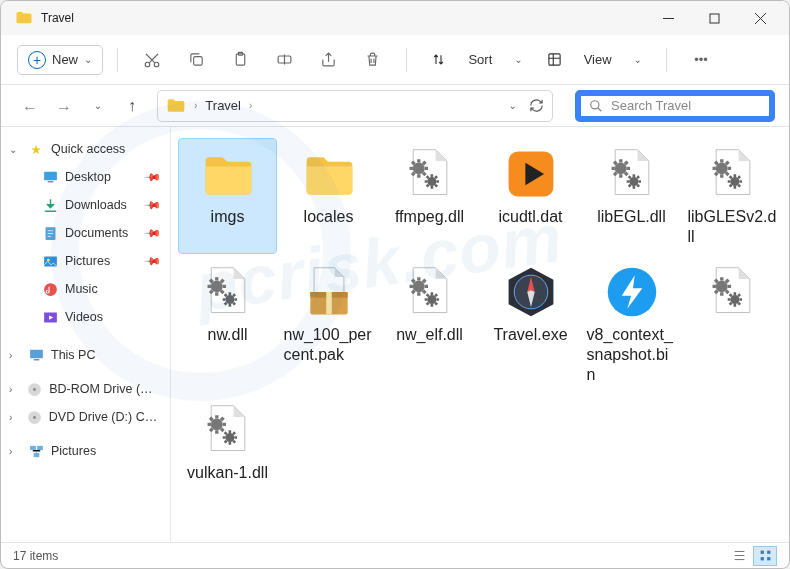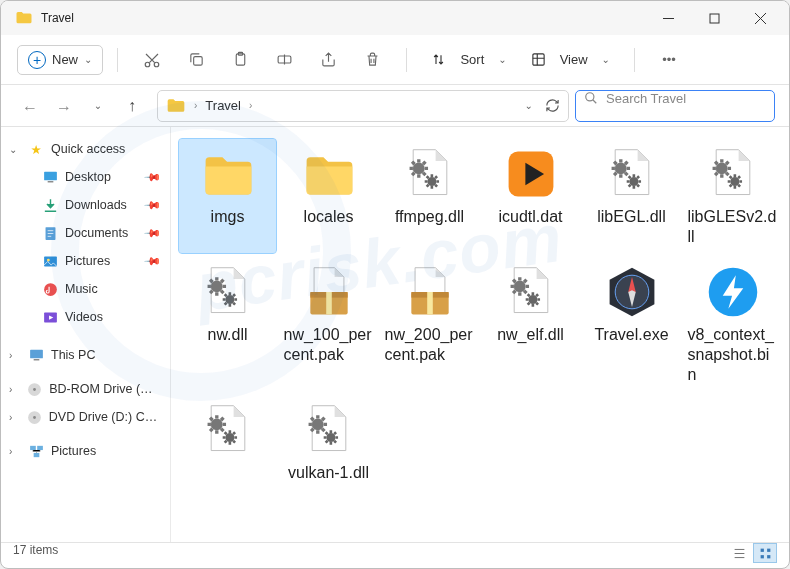--- a/index.html
+++ b/index.html
@@ -8,52 +8,52 @@
 .titlebar { height: 34px; background: #f6f6f6; display: flex; align-items: center; padding: 0 6px 0 14px; }
 .titlebar .folder-ico { width: 18px; height: 18px; margin-right: 8px; }
 .titlebar .title { font-size: 12px; color: #222; flex: 1; }
 .tbtn { width: 46px; height: 34px; display: flex; align-items: center; justify-content: center; color: #333; }
 
 .toolbar { height: 50px; border-bottom: 1px solid #e3e3e3; display: flex; align-items: center; padding: 0 16px; gap: 4px; }
 .newbtn { display: flex; align-items: center; gap: 6px; border: 1px solid #d0d0d0; border-radius: 5px; padding: 5px 10px; font-size: 13px; color: #333; }
 .newbtn .plus { width: 18px; height: 18px; border: 1.5px solid #0067c0; border-radius: 50%; display: flex; align-items: center; justify-content: center; color: #0067c0; font-size: 14px; line-height: 1; }
 .sep { width: 1px; height: 24px; background: #ddd; margin: 0 10px; }
 .ticon { width: 40px; height: 36px; display: flex; align-items: center; justify-content: center; color: #666; border-radius: 4px; font-size: 13px; }
-.ticon.label { width: auto; padding: 0 10px; gap: 14px; color: #333; justify-content: space-between; }
+.ticon.label { width: auto; padding: 0 10px; gap: 22px; color: #333; justify-content: space-between; }
 .chev { font-size: 10px; color: #666; }
 
 .navrow { height: 42px; display: flex; align-items: center; padding: 0 14px; gap: 4px; border-bottom: 1px solid #e3e3e3; }
 .nvbtn { width: 30px; height: 30px; display: flex; align-items: center; justify-content: center; color: #8a8a8a; border-radius: 4px; }
 .nvbtn.enabled { color: #444; }
 .addr { flex: 1; border: 1px solid #d6d6d6; border-radius: 5px; height: 32px; display: flex; align-items: center; padding: 0 8px; gap: 4px; font-size: 13px; color: #333; margin-left: 6px; }
 .addr .afolder { width: 20px; height: 20px; margin-right: 4px; }
 .addr .seg { padding: 2px 4px; }
 .addr .asep { color: #888; font-size: 10px; }
 .addr .spacer { flex: 1; }
-.search { width: 200px; border: 1px solid #3b82f6; border-radius: 5px; height: 32px; display: flex; align-items: flex-start; padding: 0 8px; gap: 8px; font-size: 13px; color: #888; margin-left: 2px; }
+.search { width: 200px; border: 6px solid #3b82f6; border-radius: 5px; height: 32px; display: flex; align-items: center; padding: 0 8px; gap: 8px; font-size: 13px; color: #888; margin-left: 18px; }
 
 .body { flex: 1; display: flex; overflow: hidden; }
 .nav { width: 170px; border-right: 1px solid #eaeaea; padding: 8px 0; overflow: hidden; }
 .navitem { display: flex; align-items: center; gap: 6px; padding: 5px 10px 5px 8px; font-size: 12.5px; color: #333; white-space: nowrap; }
 .navitem.top { font-weight: 400; }
 .navitem .exp { width: 12px; font-size: 10px; color: #666; }
 .navitem .ni { width: 18px; height: 18px; display: flex; align-items: center; justify-content: center; }
 .navitem.sub { padding-left: 40px; }
 .navitem.sub .pin { margin-left: auto; color: #999; font-size: 11px; transform: rotate(45deg); }
 .navitem.sub .lbl { flex: 1; overflow: hidden; text-overflow: ellipsis; }
 .star { color: #f5c518; }
 
 .content { flex: 1; padding: 12px 8px; overflow: auto; }
 .grid { display: grid; grid-template-columns: repeat(6, 1fr); gap: 4px 4px; }
 .item { display: flex; flex-direction: column; align-items: center; padding: 6px 2px; border-radius: 3px; }
 .item.sel { background: #cce8ff; outline: 1px solid #99d1ff; }
 .item .ibox { width: 58px; height: 58px; display: flex; align-items: center; justify-content: center; }
 .item .lbl { font-size: 16px; color: #222; text-align: left; margin-top: 4px; line-height: 1.25; max-width: 90px; word-break: break-all; }
 
-.status { height: 26px; border-top: 1px solid #e3e3e3; display: flex; padding: 0 12px; font-size: 12px; color: #555; }
+.status { height: 26px; border-top: 1px solid #e3e3e3; display: flex; align-items: center; padding: 0 12px; font-size: 12px; color: #555; }
 .status .sp { flex: 1; }
 .status .vbtn { width: 24px; height: 20px; display: flex; align-items: center; justify-content: center; border: 1px solid transparent; margin-left: 2px; }
 .status .vbtn.active { background: #d5e8f7; border-color: #99c7ea; }
 
 .watermark { position: absolute; top: 46%; left: 48%; transform: translate(-50%, -50%) rotate(-8deg); font-size: 68px; font-weight: 700; color: rgba(0, 90, 170, 0.06); letter-spacing: 1px; pointer-events: none; font-style: italic; }
 .wm-ring { position: absolute; width: 300px; height: 300px; border: 28px solid rgba(0, 100, 185, 0.045); border-radius: 50%; top: 100px; left: 50px; pointer-events: none; }
 
 svg { display: block; }
 </style>
 </head>
@@ -415,32 +415,20 @@
                 <rect x="10" y="30" width="40" height="24" rx="2" fill="#d8a048"></rect>
                 <rect x="10" y="30" width="40" height="6" fill="#c08838"></rect>
                 <rect x="27" y="30" width="6" height="24" fill="#f8e8a0"></rect>
               </svg>
             </div>
       <div class="lbl">nw_100_percent.pak</div>
     </div>
           <div class="item ">
       <div class="ibox">
               <svg width="56" height="56" viewBox="0 0 60 60">
-                <path fill="#fff" stroke="#bbb" d="M14 4h22l10 10v18H14z"></path>
-                <path fill="#e0e0e0" d="M36 4v10h10z"></path>
-                <rect x="10" y="30" width="40" height="24" rx="2" fill="#d8a048"></rect>
-                <rect x="10" y="30" width="40" height="6" fill="#c08838"></rect>
-                <rect x="27" y="30" width="6" height="24" fill="#f8e8a0"></rect>
-              </svg>
-            </div>
-      <div class="lbl">nw_200_percent.pak</div>
-    </div>
-          <div class="item ">
-      <div class="ibox">
-              <svg width="56" height="56" viewBox="0 0 60 60">
                 <path fill="#fff" stroke="#bbb" d="M12 4h24l12 12v36H12z"></path>
                 <path fill="#e0e0e0" d="M36 4v12h12z"></path>
                 <g transform="translate(18,24) scale(0.9)">
                   <circle r="7" fill="#777"></circle>
                   <g stroke="#777" stroke-width="4">
                     <path d="M0-11v4M0 7v4M-11 0h4M7 0h4M-8-8l3 3M5 5l3 3M-8 8l3-3M5-5l3-3"></path>
                   </g>
                 </g>
                 <g transform="translate(32,38) scale(0.7)">
                   <circle r="7" fill="#666"></circle>

